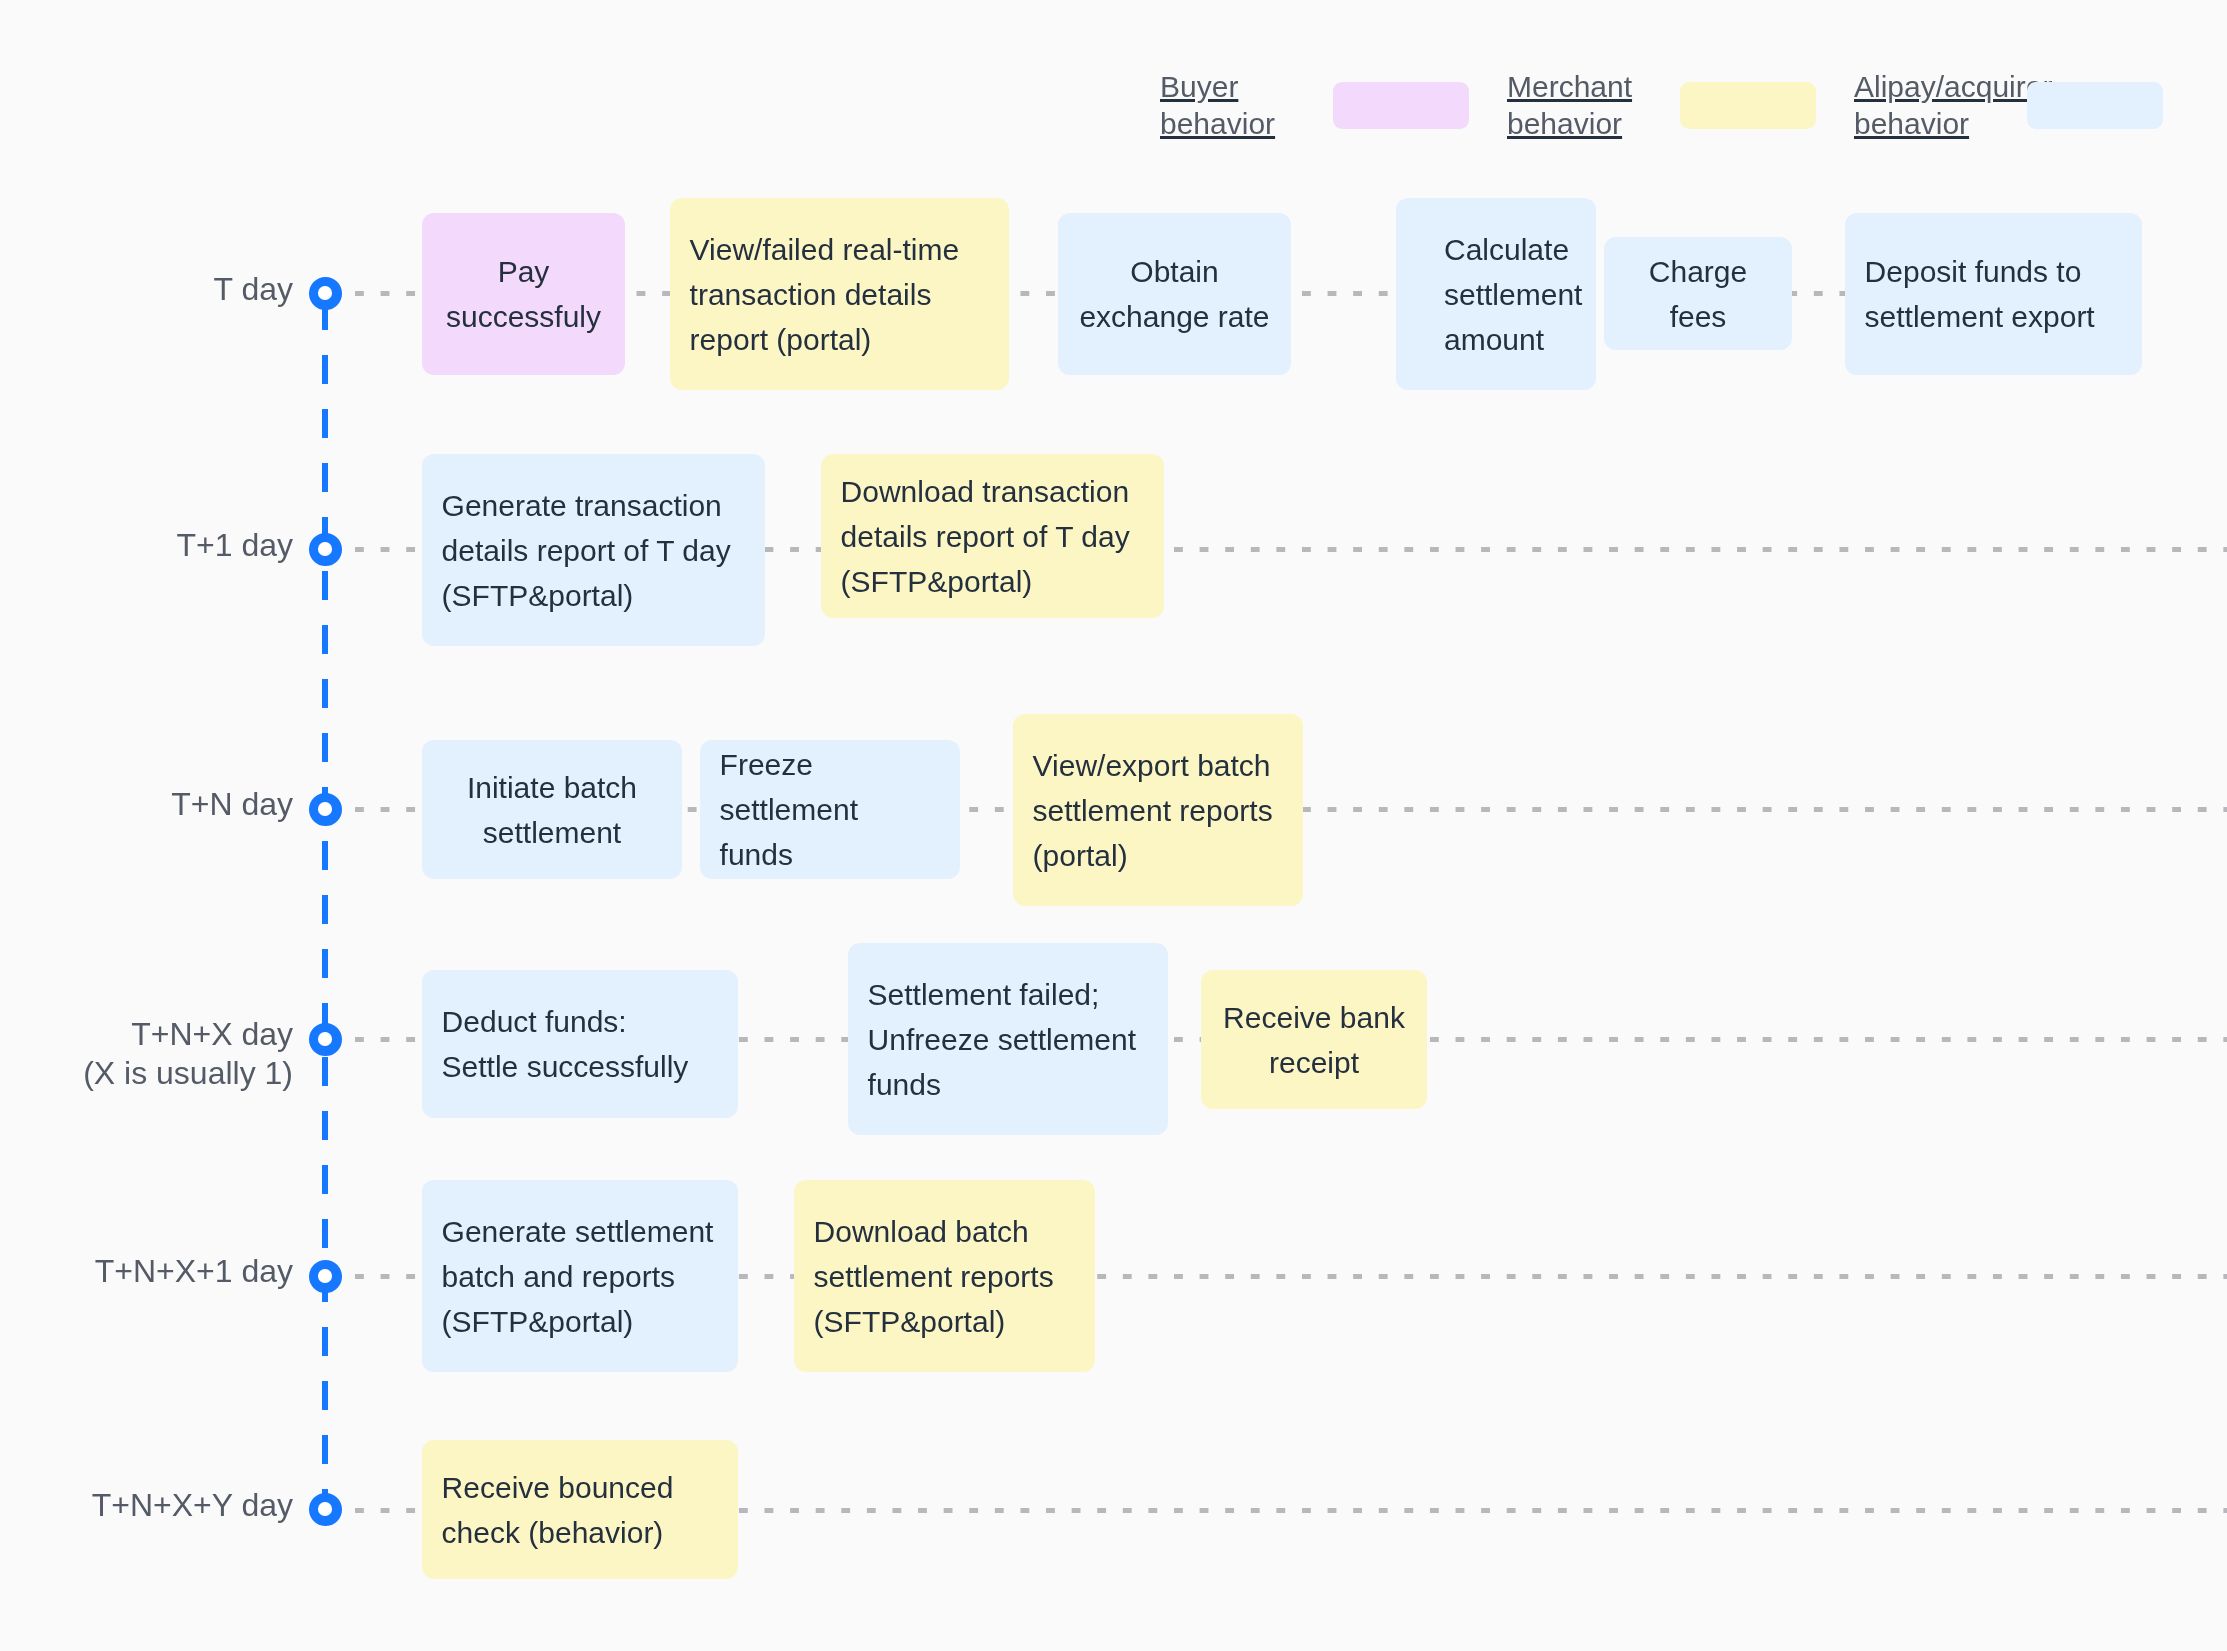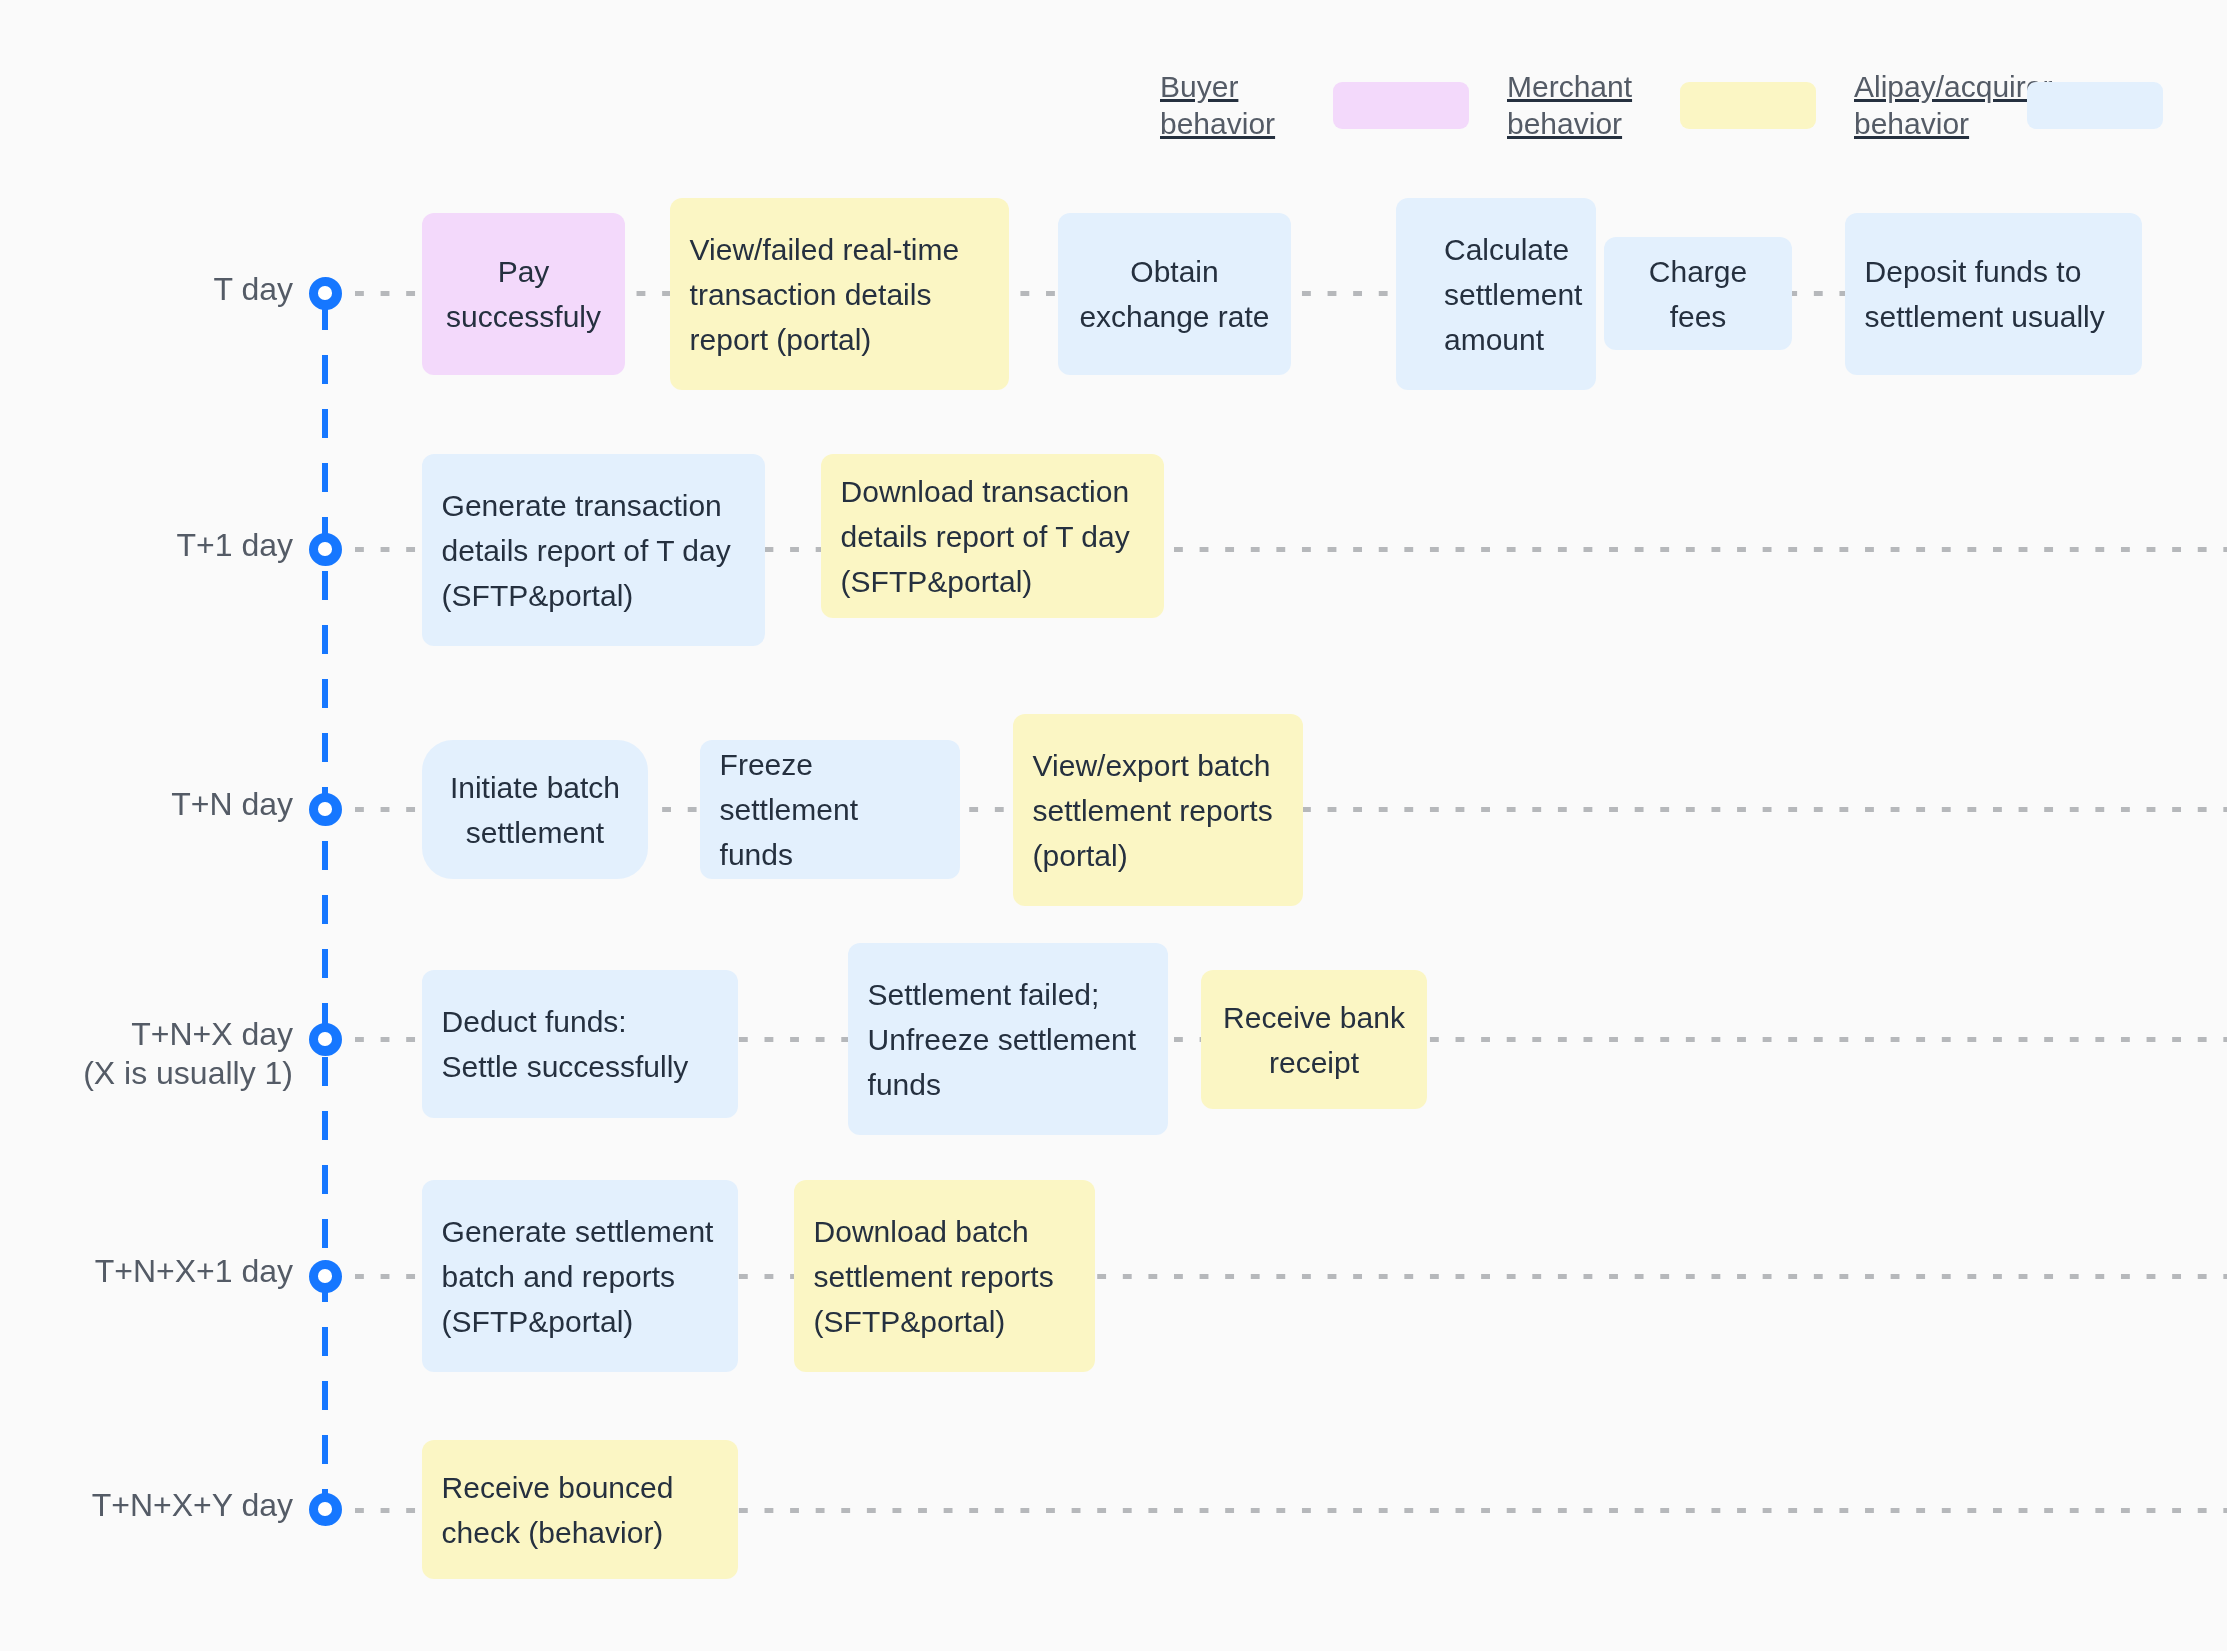--- a/index.html
+++ b/index.html
@@ -157,38 +157,38 @@
       <div class="box c-merchant" style="left: 670px; width: 339px; height: 192px; top: 198px;">View/failed real-time
 transaction details
 report (portal)</div>
       <div class="box c-acquirer center" style="left: 1058px; width: 233px; height: 162px; top: 213px;">Obtain
 exchange rate</div>
       <div class="box c-acquirer" style="left: 1396px; width: 200px; height: 192px; top: 198px; padding-left: 48px;">Calculate
 settlement
 amount</div>
       <div class="box c-acquirer center" style="left: 1604px; width: 188px; height: 113px; top: 237px;">Charge fees</div>
       <div class="box c-acquirer" style="left: 1845px; width: 297px; height: 162px; top: 213px;">Deposit funds to
-settlement usually</div>
+settlement export</div>
     </div>
     <div class="row" style="top: 0px;">
       <div class="row-label" style="top: 526px;">T+1 day</div>
       <div class="node-dot" style="top: 533px;"></div>
       <div class="row-connector" style="left: 355px; width: 1872px; top: 547px;"></div>
       <div class="box c-acquirer" style="left: 422px; width: 343px; height: 192px; top: 454px;">Generate transaction
 details report of T day
 (SFTP&amp;portal)</div>
       <div class="box c-merchant" style="left: 821px; width: 343px; height: 164px; top: 454px;">Download transaction
 details report of T day
 (SFTP&amp;portal)</div>
     </div>
     <div class="row" style="top: 0px;">
       <div class="row-label" style="top: 785px;">T+N day</div>
       <div class="node-dot" style="top: 793px;"></div>
       <div class="row-connector" style="left: 355px; width: 1872px; top: 807px;"></div>
-      <div class="box c-acquirer center" style="left: 422px; width: 226px; height: 139px; top: 740px; border-radius: 31px;">Initiate batch
+      <div class="box c-acquirer center" style="left: 422px; width: 260px; height: 139px; top: 740px;">Initiate batch
 settlement</div>
       <div class="box c-acquirer" style="left: 700px; width: 260px; height: 139px; top: 740px;">Freeze settlement
 funds</div>
       <div class="box c-merchant" style="left: 1013px; width: 290px; height: 192px; top: 714px;">View/export batch
 settlement reports
 (portal)</div>
     </div>
     <div class="row" style="top: 0px;">
       <div class="row-label" style="top: 1015px;">T+N+X day
 (X is usually 1)</div>

